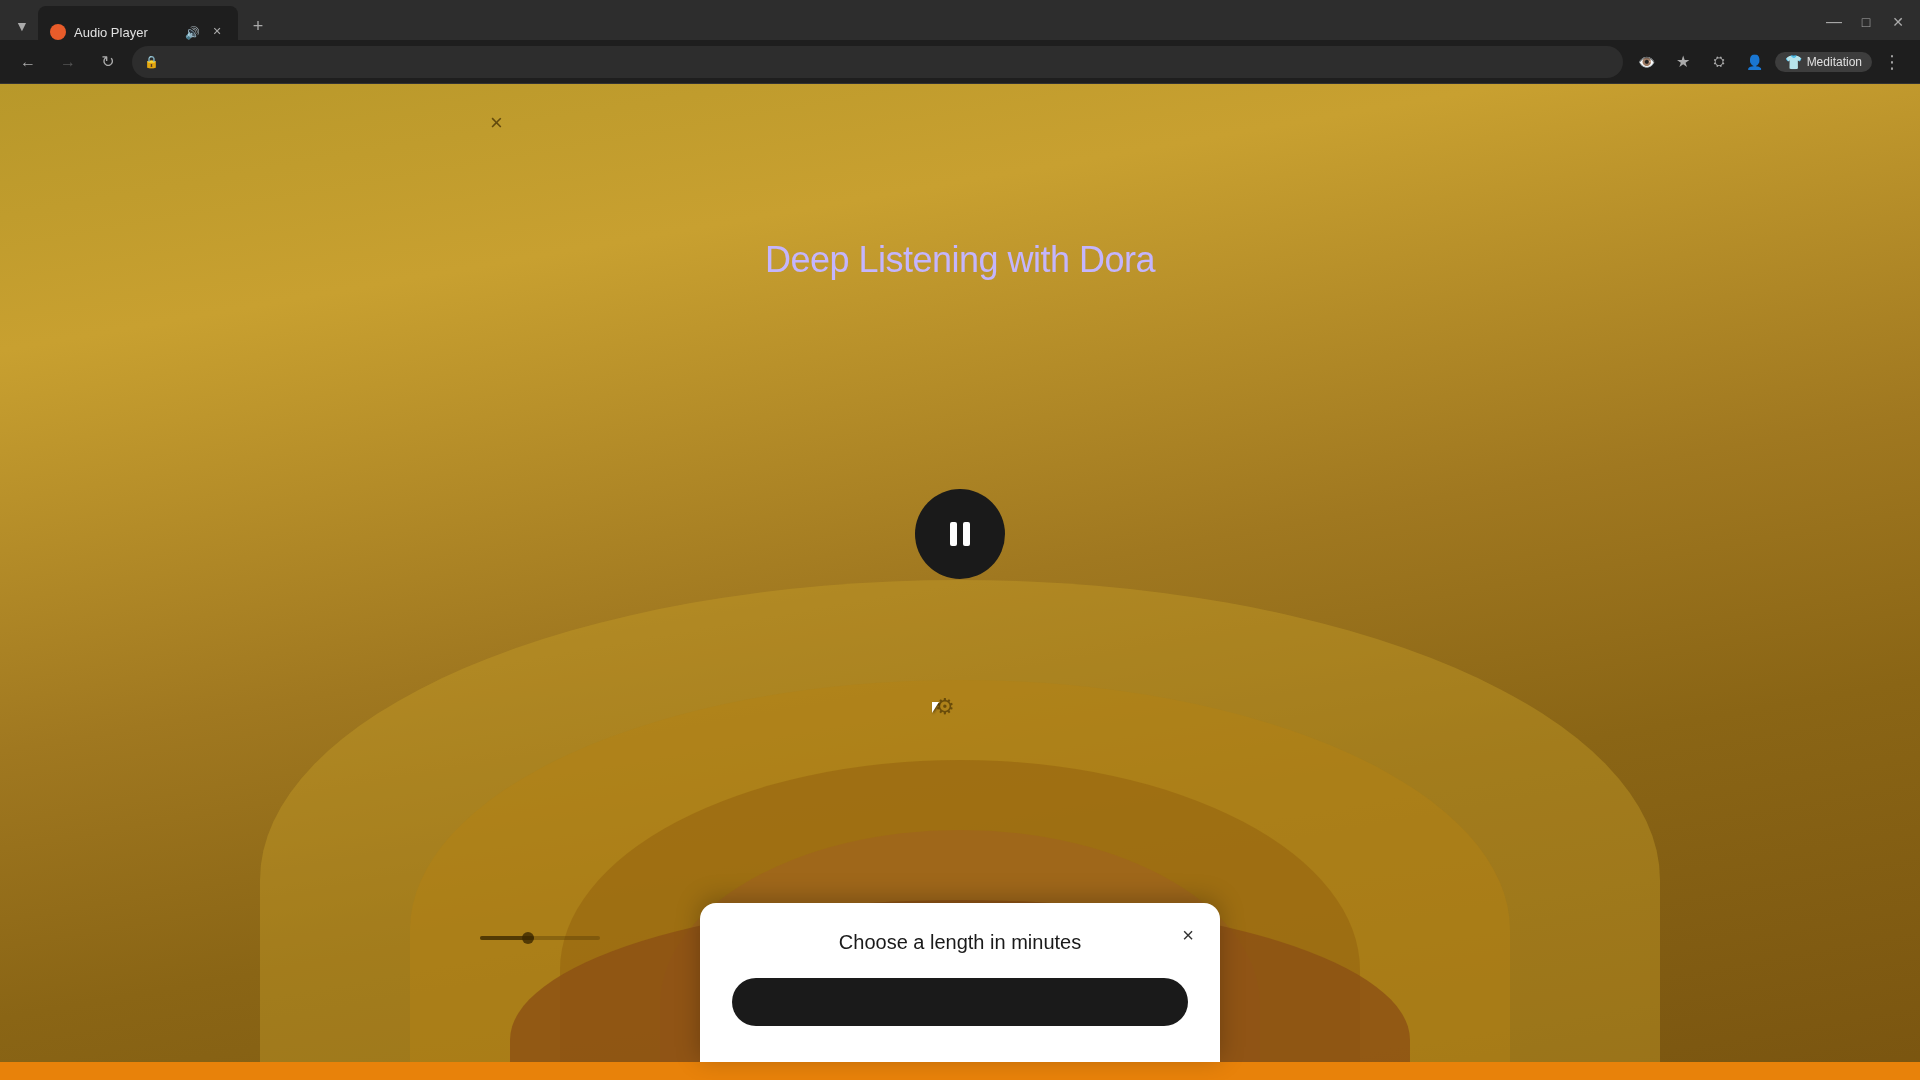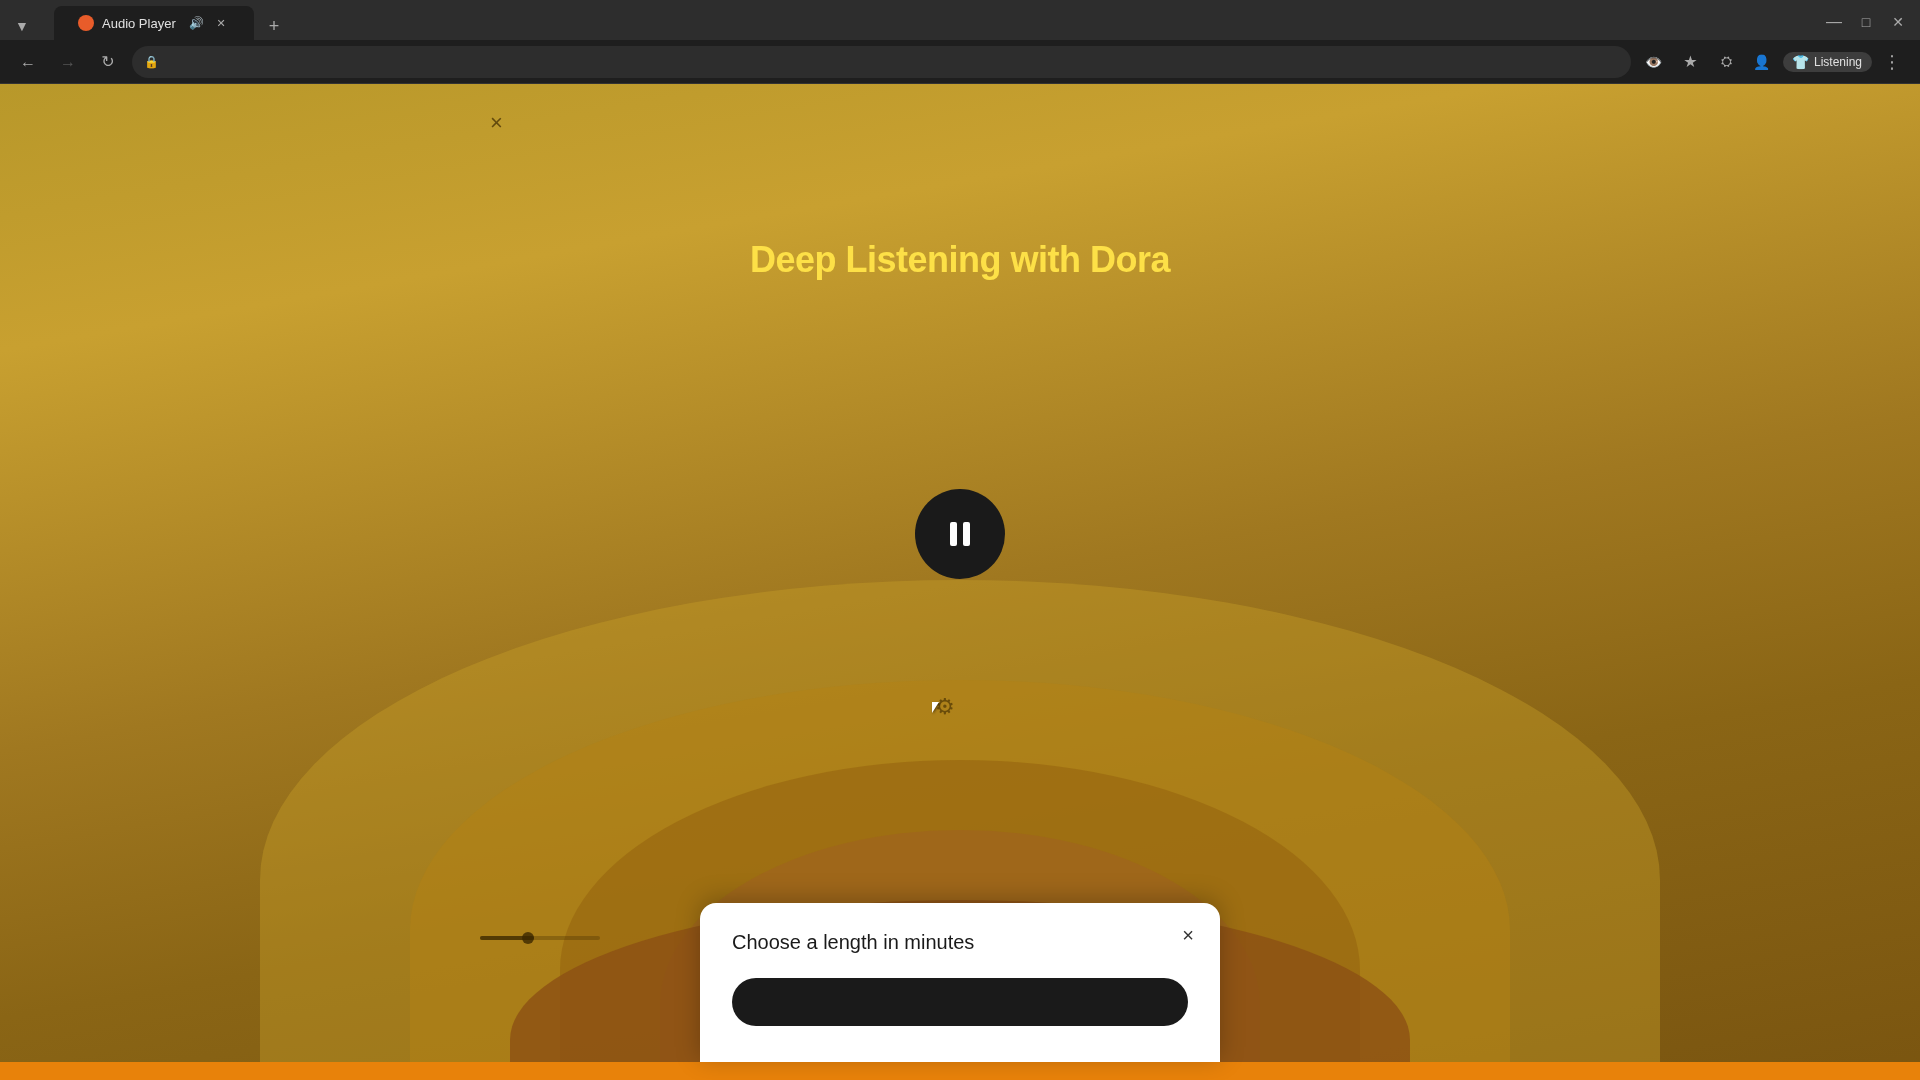--- a/index.html
+++ b/index.html
@@ -32,26 +32,25 @@
       font-size: 14px;
       cursor: pointer;
       display: flex; align-items: center; justify-content: center;
     }
 
     .tab {
       height: 34px;
       background: #1e1e1e;
       border-radius: 8px 8px 0 0;
       display: flex;
-      align-items: center;
-      padding: 0 24px;
+      align-items: flex-end;
+      padding: 0 12px;
       gap: 8px;
       min-width: 200px;
       max-width: 240px;
-      margin-left: 16px;
     }
 
     .tab-favicon {
       width: 16px; height: 16px;
       background: #e85c2a;
       border-radius: 50%;
     }
 
     .tab-title {
       color: #e0e0e0;
@@ -232,23 +231,23 @@
       cursor: pointer;
       line-height: 1;
     }
 
     
     .player-title {
       position: absolute;
       top: 155px;
       left: 50%;
       transform: translateX(-50%);
-      color: #fde047;
+      color: #c4b5fd;
       font-size: 36px;
-      font-weight: 700;
+      font-weight: 400;
       white-space: nowrap;
       letter-spacing: -0.5px;
     }
 
     
     .pause-btn {
       position: absolute;
       top: 405px;
       left: 50%;
       transform: translateX(-50%);
@@ -352,20 +351,21 @@
       cursor: pointer;
       color: #333;
       font-size: 20px;
       display: flex;
       align-items: center;
       justify-content: center;
       border-radius: 50%;
     }
 
     .modal-title {
+      text-align: center;
       font-size: 20px;
       font-weight: 500;
       color: #1a1a1a;
       margin-bottom: 24px;
     }
 
     .modal-button {
       width: 100%;
       height: 48px;
       background: #1a1a1a;
@@ -429,21 +429,21 @@
       <span class="address-lock-icon">🔒</span>
     </div>
 
     <div class="nav-actions">
       <button class="nav-btn" style="font-size:14px;">👁️‍</button>
       <button class="nav-btn">★</button>
       <button class="nav-btn" style="font-size:14px;">⛭</button>
       <button class="nav-btn" style="font-size:14px;">👤</button>
       <div class="incognito-badge">
         <span style="font-size:14px;">👕</span>
-        <span>Listening</span>
+        <span>Meditation</span>
       </div>
       <button class="nav-btn" style="font-size:18px;">⋮</button>
     </div>
   </div>
 </div>
 
 <div class="page-content">
 
   <div class="bg-layer"></div>
 

